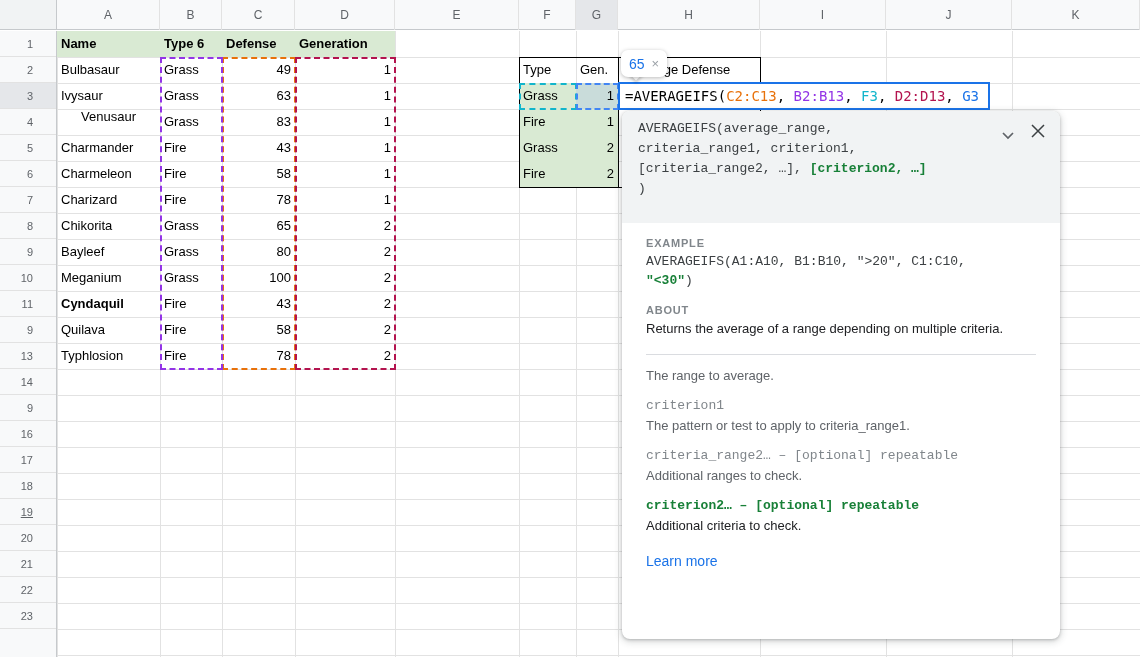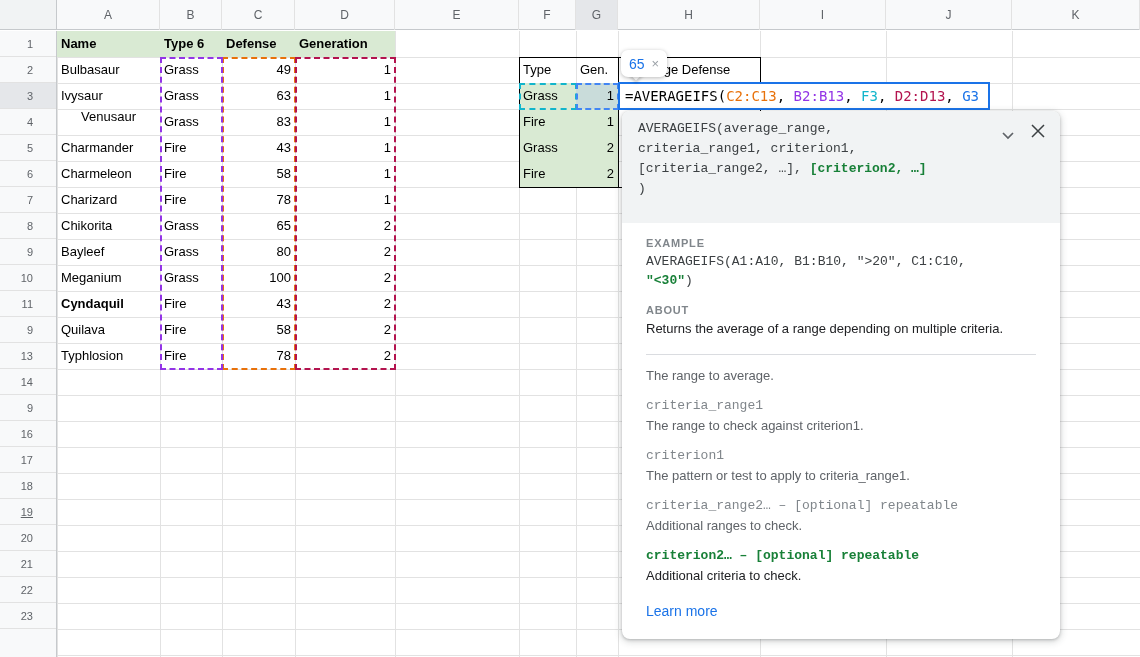--- a/index.html
+++ b/index.html
@@ -191,24 +191,20 @@
       <div class="code" id="example-code"><span>AVERAGEIFS(A1:A10, B1:B10, "&gt;20", C1:C10,
 </span><span class="green">"&lt;30"</span><span>)</span></div>
       <div class="lab">ABOUT</div>
       <div class="about">Returns the average of a range depending on multiple criteria.</div>
       <hr id="popup-divider">
       <div id="params">
           <div class="param">
             <div class="pdesc">The range to average.</div>
           </div>
           <div class="param">
-            <div class="pname">criteria_range1</div>
-            <div class="pdesc">The range to check against criterion1.</div>
-          </div>
-          <div class="param">
             <div class="pname">criterion1</div>
             <div class="pdesc">The pattern or test to apply to criteria_range1.</div>
           </div>
           <div class="param">
             <div class="pname">criteria_range2… – [optional] repeatable</div>
             <div class="pdesc">Additional ranges to check.</div>
           </div>
           <div class="param hl">
             <div class="pname">criterion2… – [optional] repeatable</div>
             <div class="pdesc">Additional criteria to check.</div>

